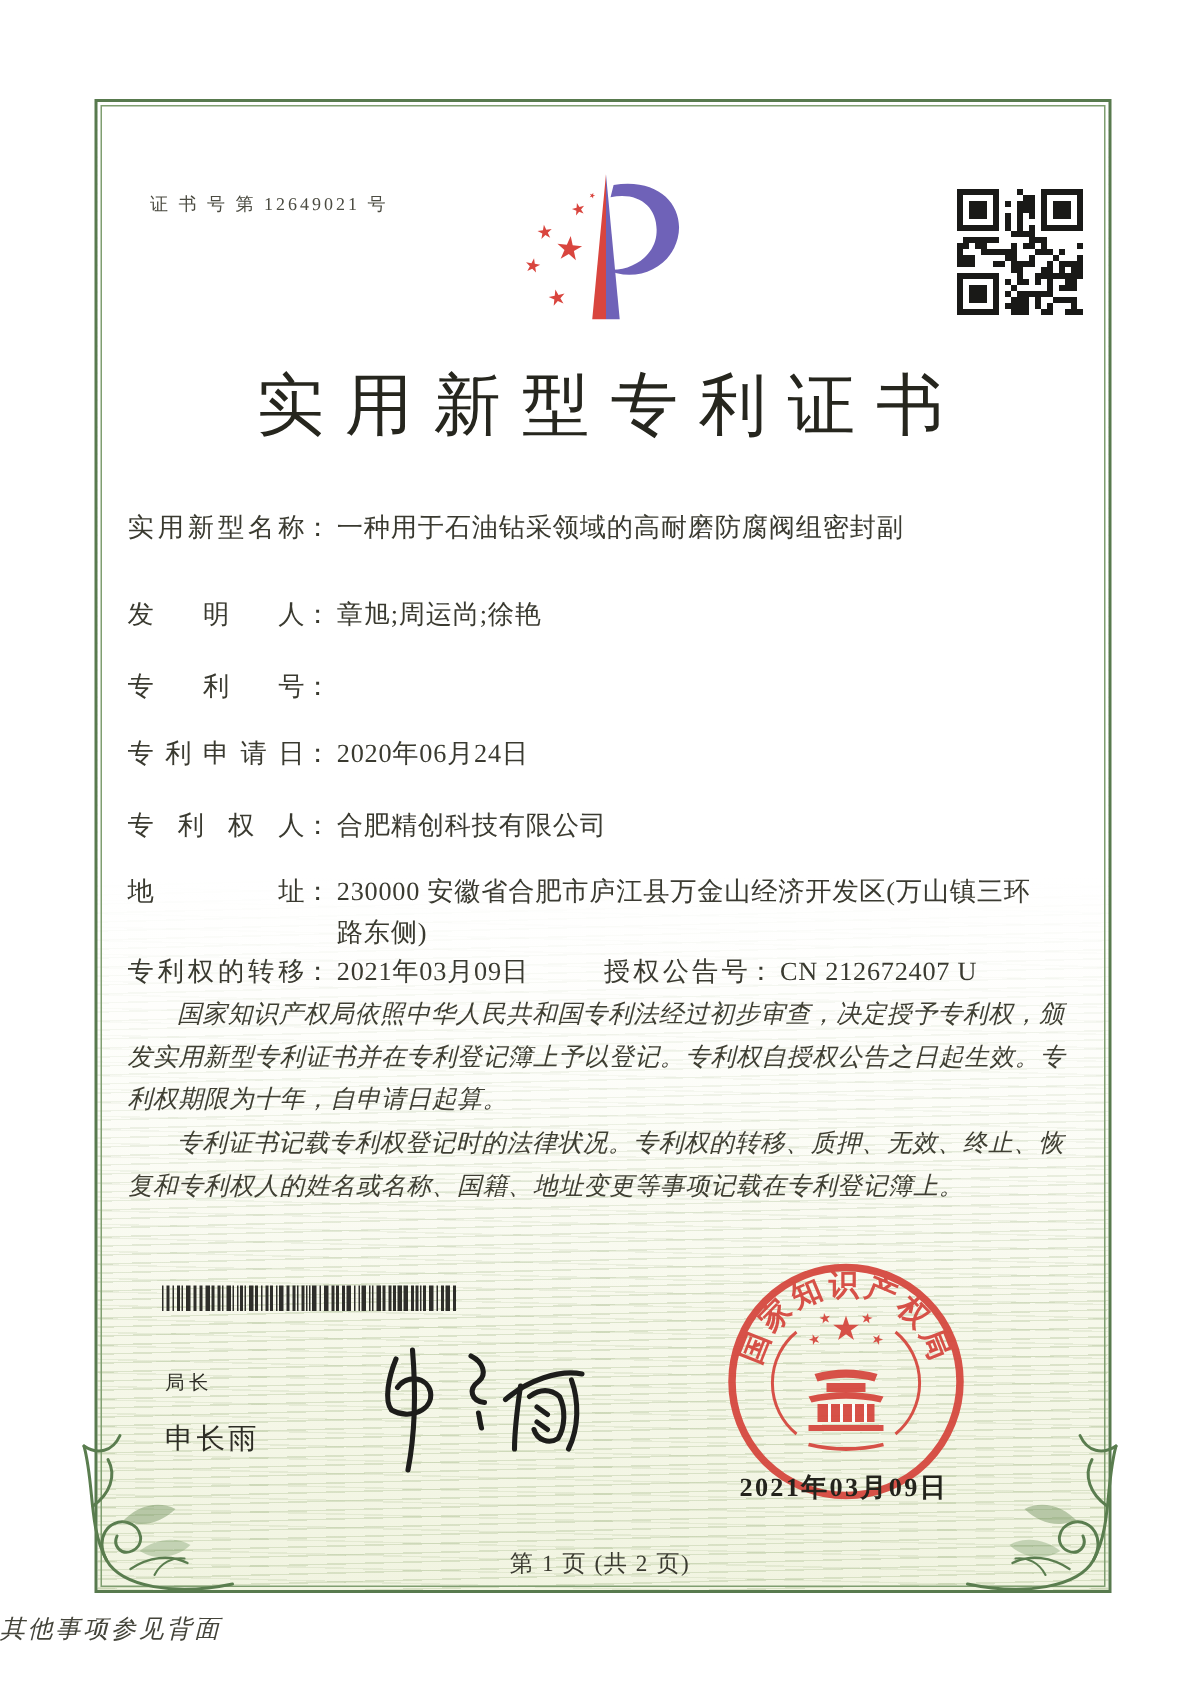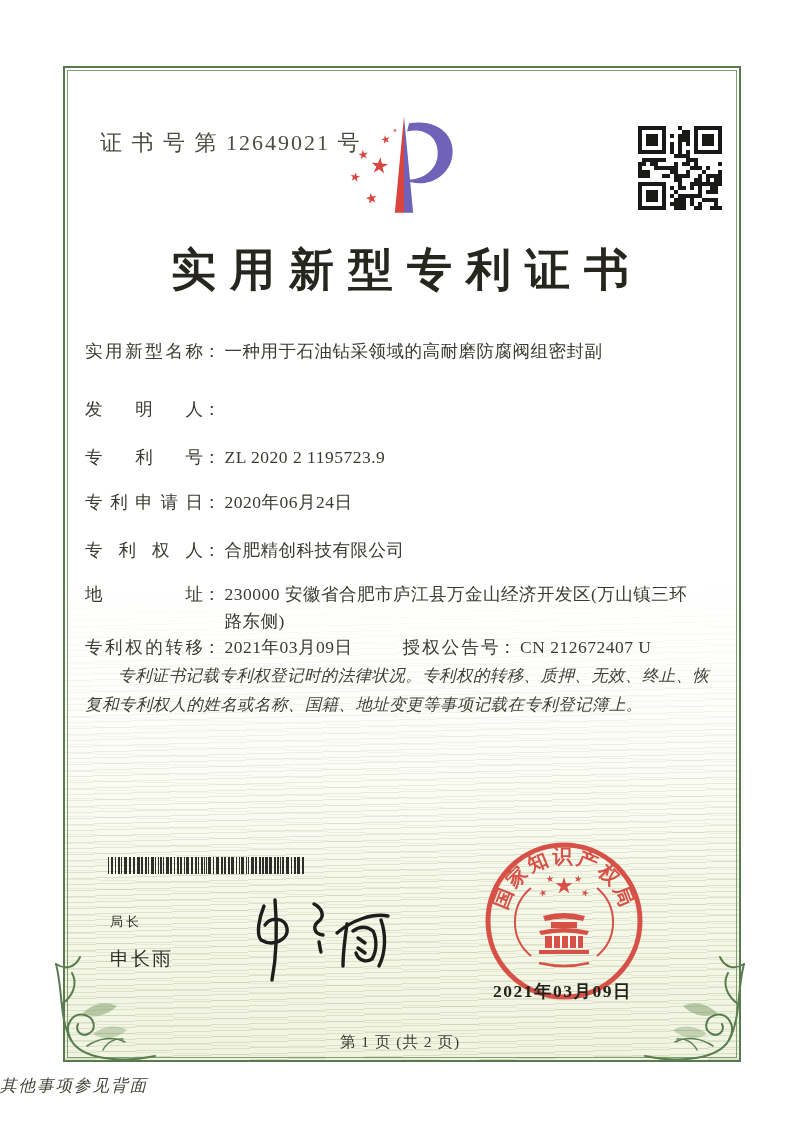--- a/index.html
+++ b/index.html
@@ -14,27 +14,27 @@
     background-image:
       linear-gradient(180deg, rgba(255,255,255,1) 0%, rgba(255,255,255,1) 52%, rgba(255,255,255,0) 82%),
       repeating-linear-gradient(178.5deg, rgba(148,172,118,0.28) 0 1px, rgba(0,0,0,0) 1px 6px),
       repeating-linear-gradient(181.5deg, rgba(148,172,118,0.16) 0 1px, rgba(0,0,0,0) 1px 9px),
       linear-gradient(180deg, #ffffff 0%, #fdfdf6 58%, #f1f4e1 100%);
   }
   .frame::after{
     content:"";position:absolute;inset:2px;border:1px solid #7f9e70;pointer-events:none;
   }
   .abs{position:absolute;}
-  .cert-no{left:100px;top:128px;font-size:22px;letter-spacing:2px;color:#4b4b41;}
+  .cert-no{left:100px;top:128px;font-size:12px;letter-spacing:2px;color:#4b4b41;}
   .logo{left:346px;top:114px;width:118px;height:102px;}
   .qr{left:638px;top:126px;width:84px;height:84px;display:grid;grid-template-columns:repeat(21,4px);grid-auto-rows:4px;background:#ffffff;}
   .qr div{width:4px;height:4px;}
   .qr .d{background:#191917;}
   .title{left:0;top:240px;width:100%;text-align:center;font-size:45px;letter-spacing:14px;
-         font-weight:700;color:#26261e;text-indent:14px;}
+         font-weight:400;color:#26261e;text-indent:14px;}
   
   .fields{position:absolute;left:85px;top:0;width:640px;font-size:17.5px;color:#3a3a30;}
   .frow{position:absolute;left:0;display:flex;align-items:flex-start;line-height:27px;}
   .flabel{display:inline-block;width:118px;text-align:justify;text-align-last:justify;
           text-justify:inter-character;white-space:nowrap;flex:none;}
   .fcolon{flex:none;margin-right:4px;}
   .fvalue{letter-spacing:0.5px;}
   .row-name{top:338px;}  .row-inv{top:396px;}  .row-pno{top:444px;}
   .row-fdate{top:489px;} .row-owner{top:537px;}
   .row-addr{top:581px;}  .row-addr .fvalue{width:472px;}
@@ -536,25 +536,25 @@
 
   <div class="fields">
     <div class="frow row-name">
       <span class="flabel">实用新型名称</span>
       <span class="fcolon">：</span>
       <span class="fvalue">一种用于石油钻采领域的高耐磨防腐阀组密封副</span>
     </div>
     <div class="frow row-inv">
       <span class="flabel">发　明　人</span>
       <span class="fcolon">：</span>
+      <span class="fvalue">章旭;周运尚;徐艳</span>
     </div>
     <div class="frow row-pno">
       <span class="flabel">专　利　号</span>
       <span class="fcolon">：</span>
-      <span class="fvalue">ZL 2020 2 1195723.9</span>
     </div>
     <div class="frow row-fdate">
       <span class="flabel">专利申请日</span>
       <span class="fcolon">：</span>
       <span class="fvalue">2020年06月24日</span>
     </div>
     <div class="frow row-owner">
       <span class="flabel">专 利 权 人</span>
       <span class="fcolon">：</span>
       <span class="fvalue">合肥精创科技有限公司</span>
@@ -568,20 +568,21 @@
       <span class="flabel">专利权的转移</span>
       <span class="fcolon">：</span>
       <span class="fvalue gd-value">2021年03月09日</span>
       <span class="flabel2">授权公告号</span>
       <span class="fcolon">：</span>
       <span class="fvalue">CN 212672407 U</span>
     </div>
   </div>
 
   <div class="abs body-text">
+    <p>国家知识产权局依照中华人民共和国专利法经过初步审查，决定授予专利权，颁发实用新型专利证书并在专利登记簿上予以登记。专利权自授权公告之日起生效。专利权期限为十年，自申请日起算。</p>
     <p>专利证书记载专利权登记时的法律状况。专利权的转移、质押、无效、终止、恢复和专利权人的姓名或名称、国籍、地址变更等事项记载在专利登记簿上。</p>
   </div>
 
   <div class="abs barcode" id="barcode">
       <span style="width: 1px; margin-right: 2px;"></span>
       <span style="width: 2px; margin-right: 2px;"></span>
       <span style="width: 1px; margin-right: 2px;"></span>
       <span style="width: 2px; margin-right: 1px;"></span>
       <span style="width: 1px; margin-right: 2px;"></span>
       <span style="width: 3px; margin-right: 2px;"></span>

